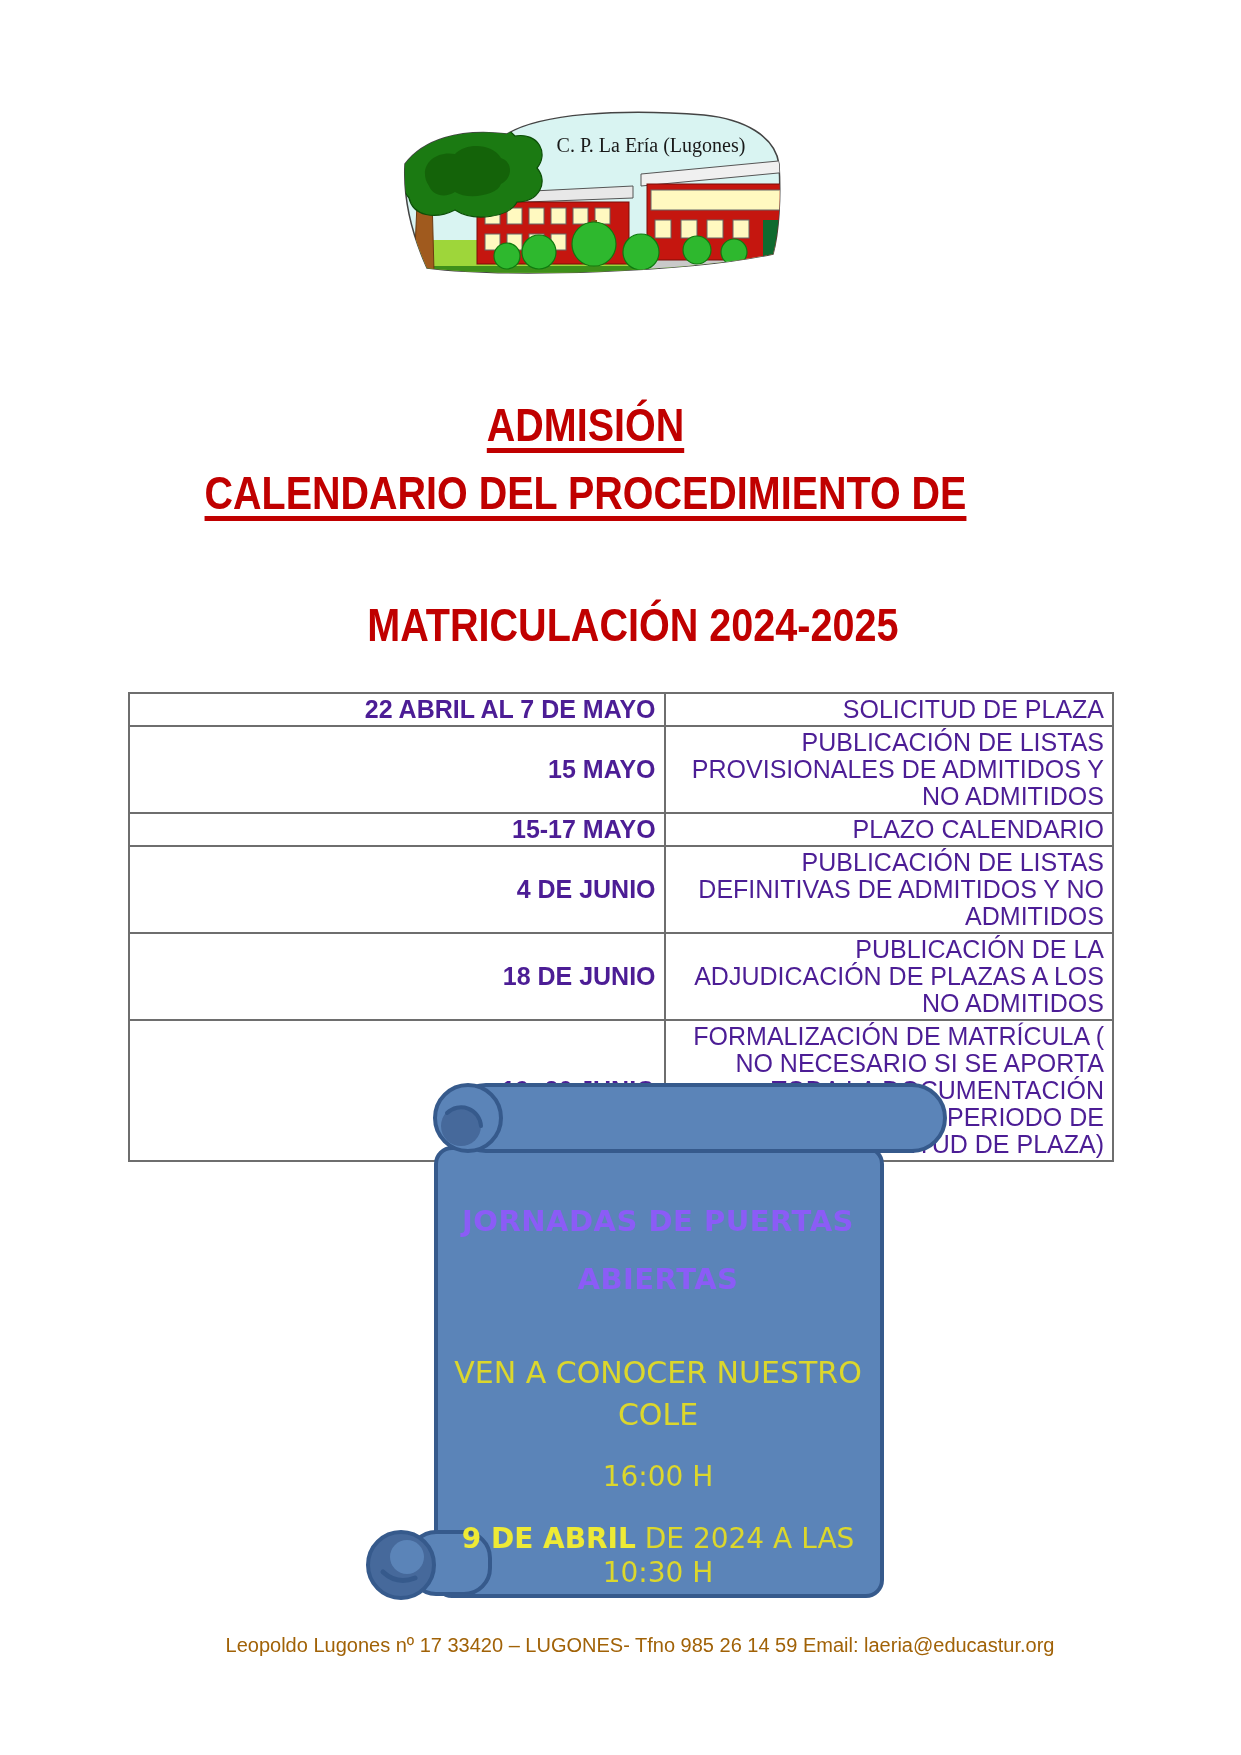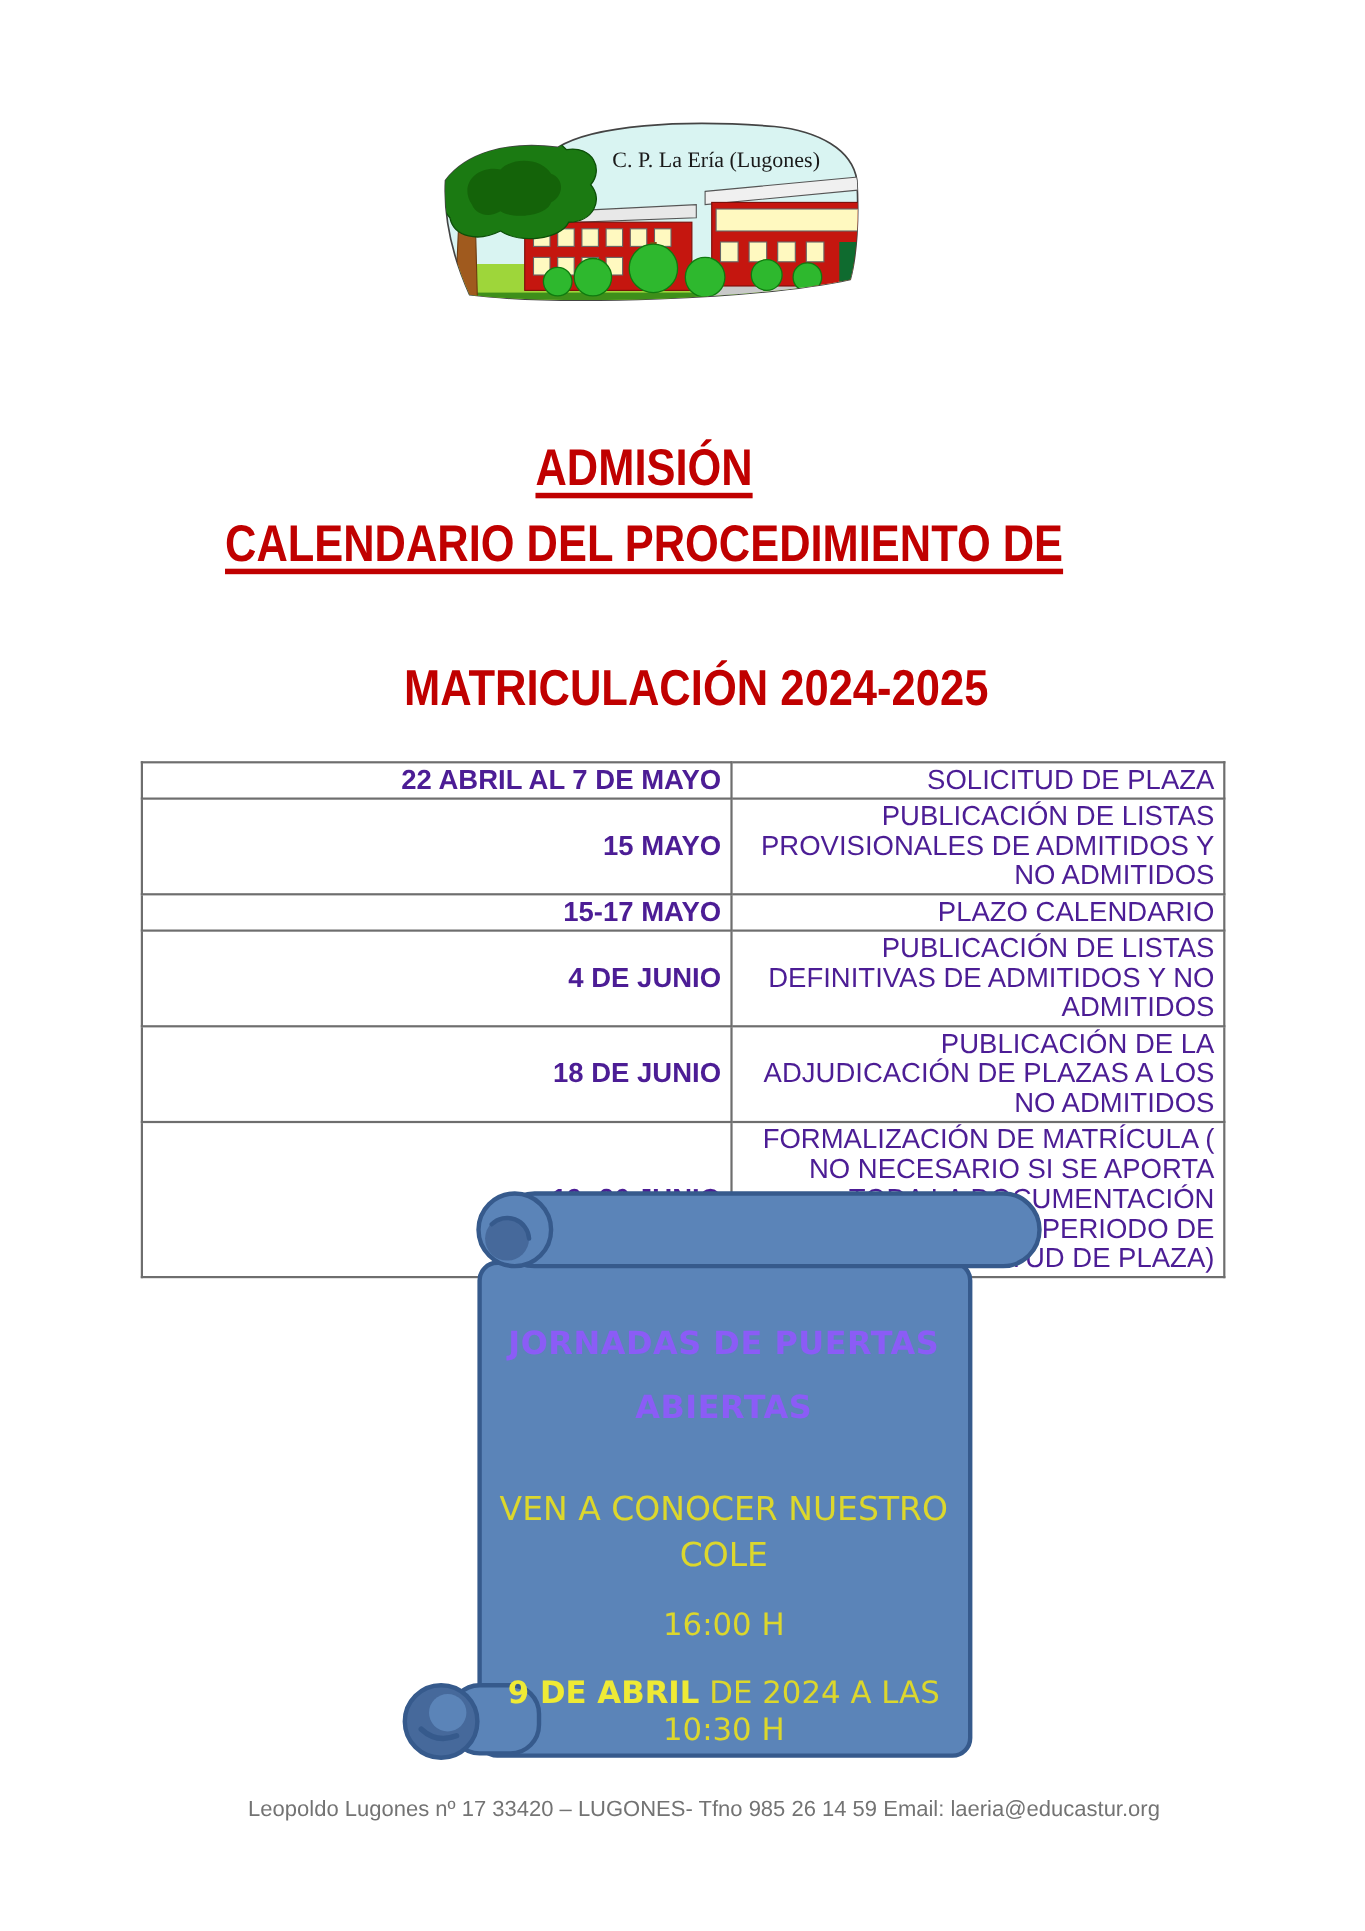--- a/index.html
+++ b/index.html
@@ -32,21 +32,21 @@
                font-family:"DejaVu Sans",sans-serif;color:#dcd72c;}
   .scroll-heading{font-size:29px;font-weight:bold;line-height:58px;color:#8b5cf6;letter-spacing:0.5px;}
   .scroll-invite{margin-top:44px;font-size:30px;line-height:42px;}
   .scroll-session{margin-top:24px;font-size:28px;line-height:34px;}
   .scroll-session.second{margin-top:28px;}
   .session-line1{white-space:nowrap;}
   .session-date{font-weight:bold;color:#eeea35;}
 
   
   .footer{position:absolute;left:40px;top:1634px;width:1200px;text-align:center;
-          color:#737373;font-size:20px;}
+          color:#a16207;font-size:20px;}
 </style>
 </head>
 <body>
 
 <div class="page">
 
   <svg class="logo" viewBox="0 0 400 184">
     <defs>
       <clipPath id="flagclip">
         <path d="M16,62 C34,38 70,26 118,32 C150,12 230,6 315,13 C355,17 386,34 390,62

